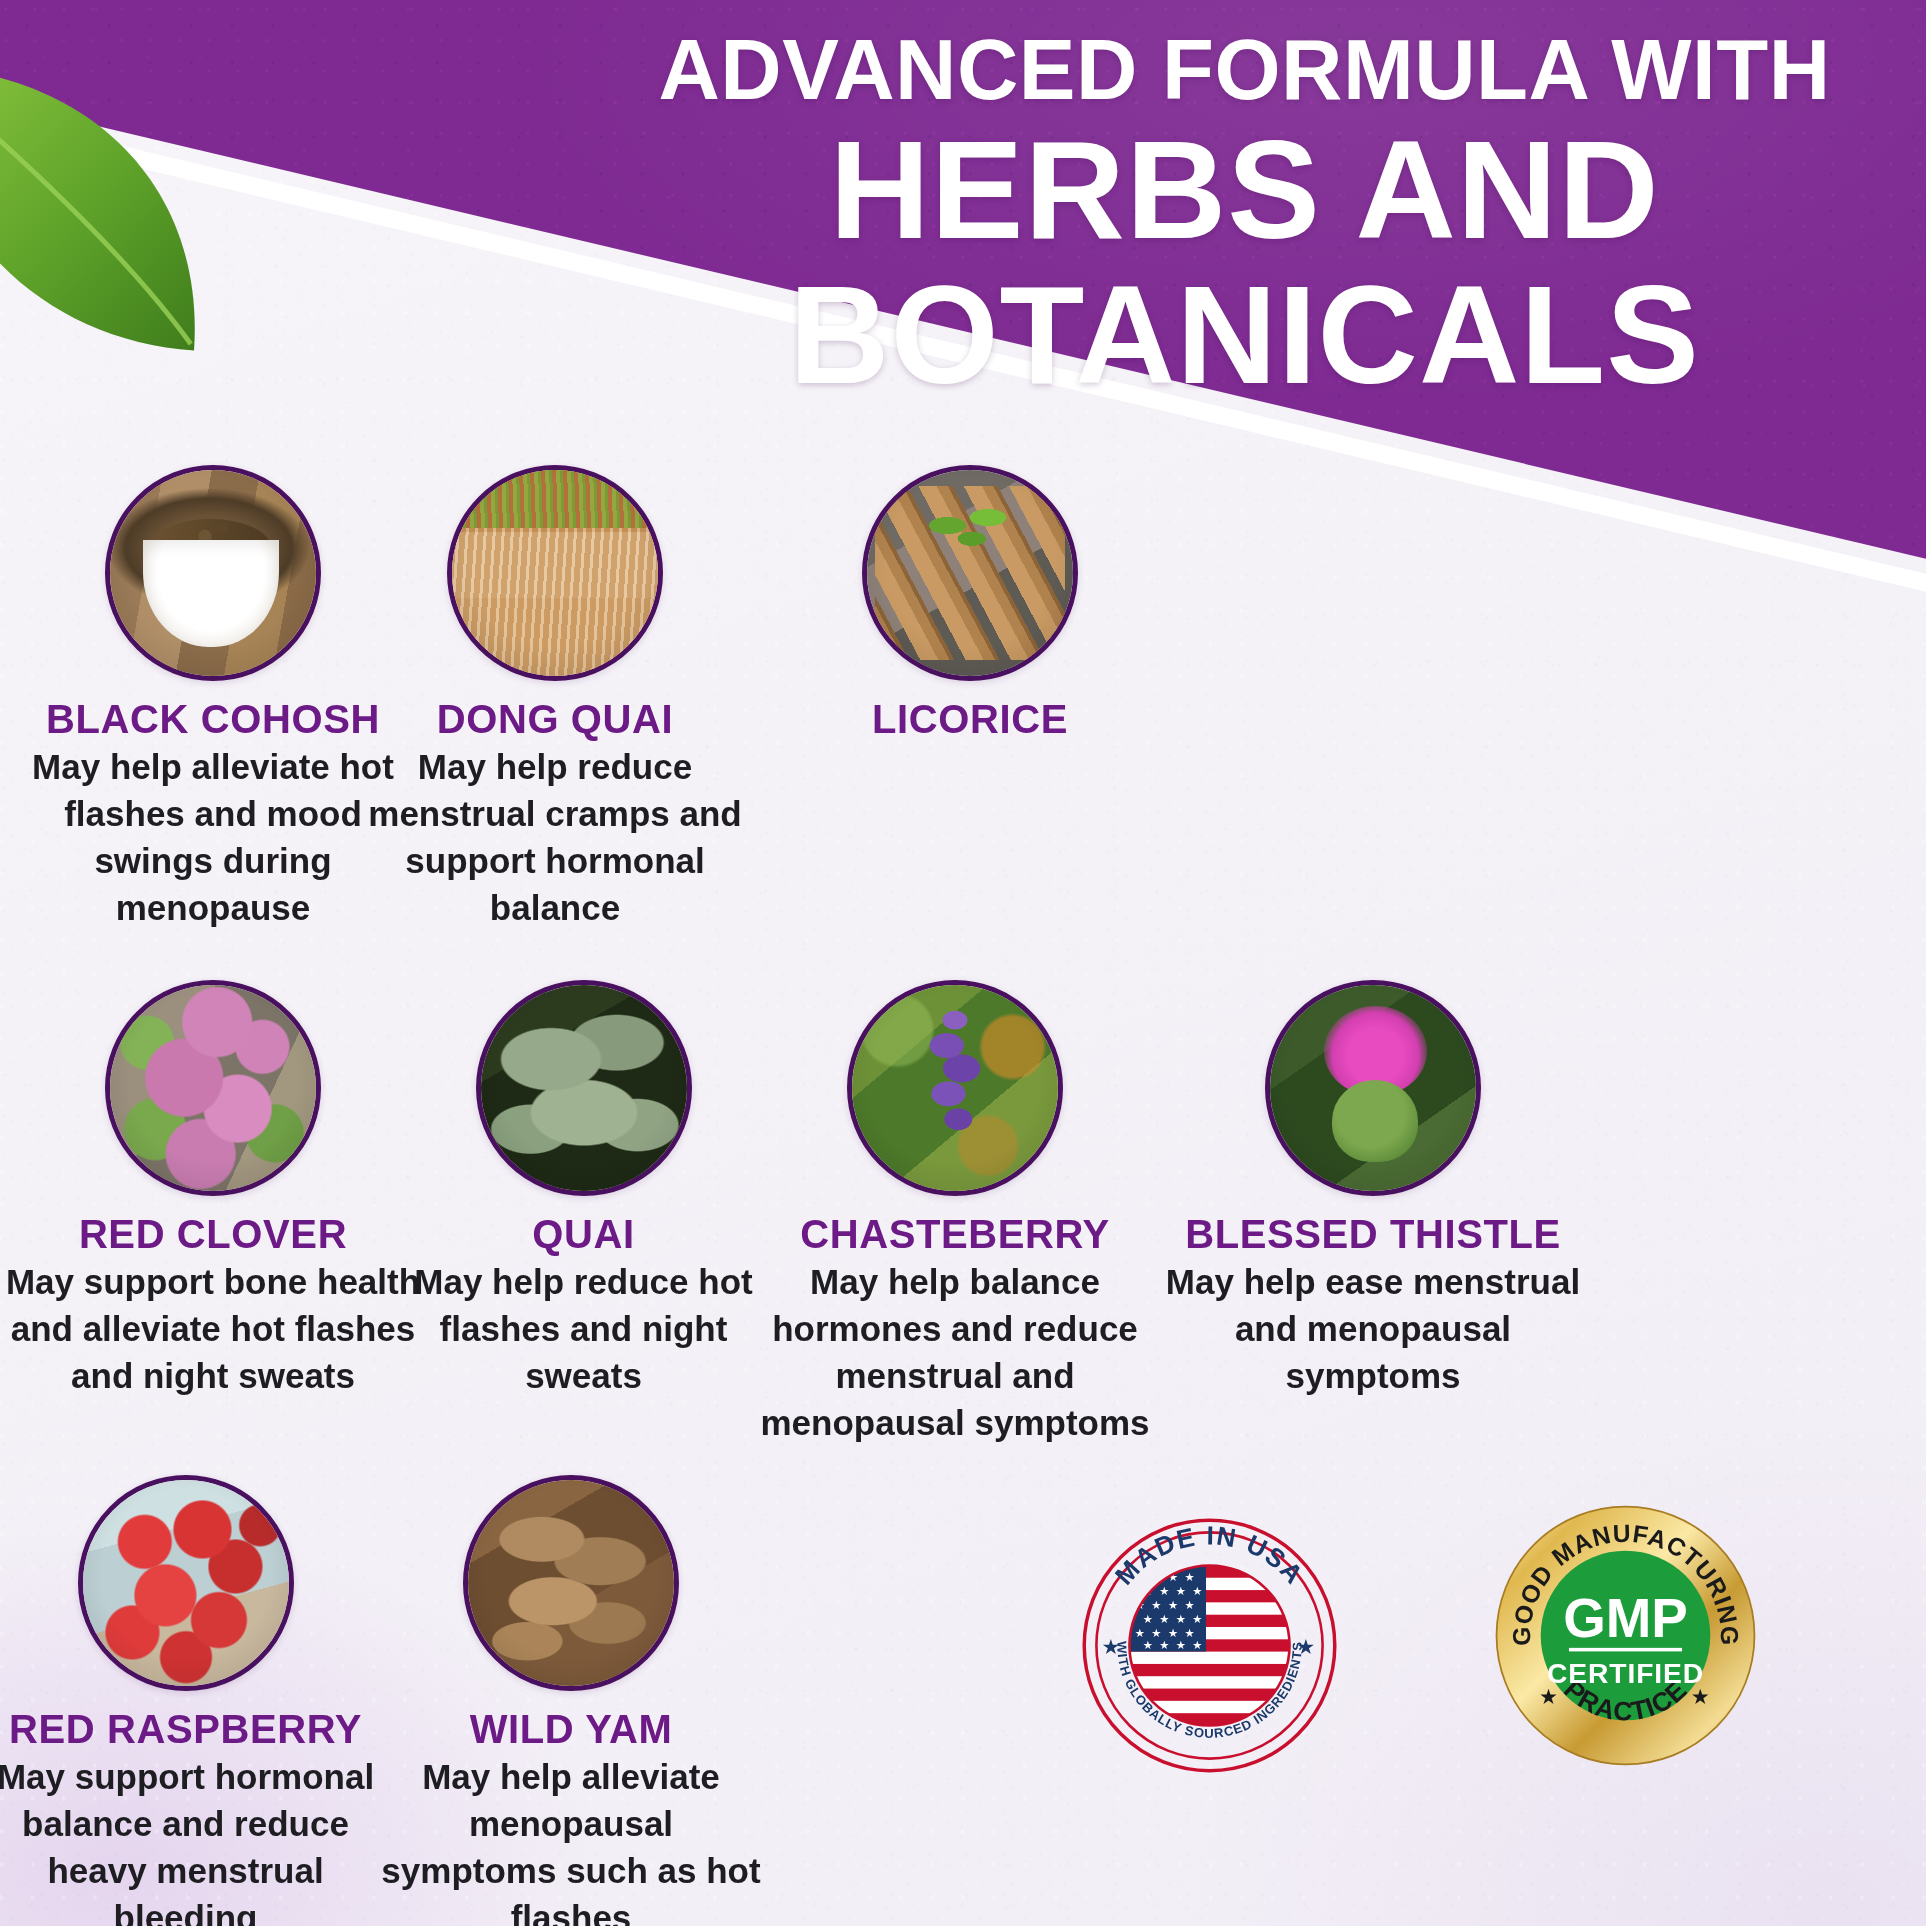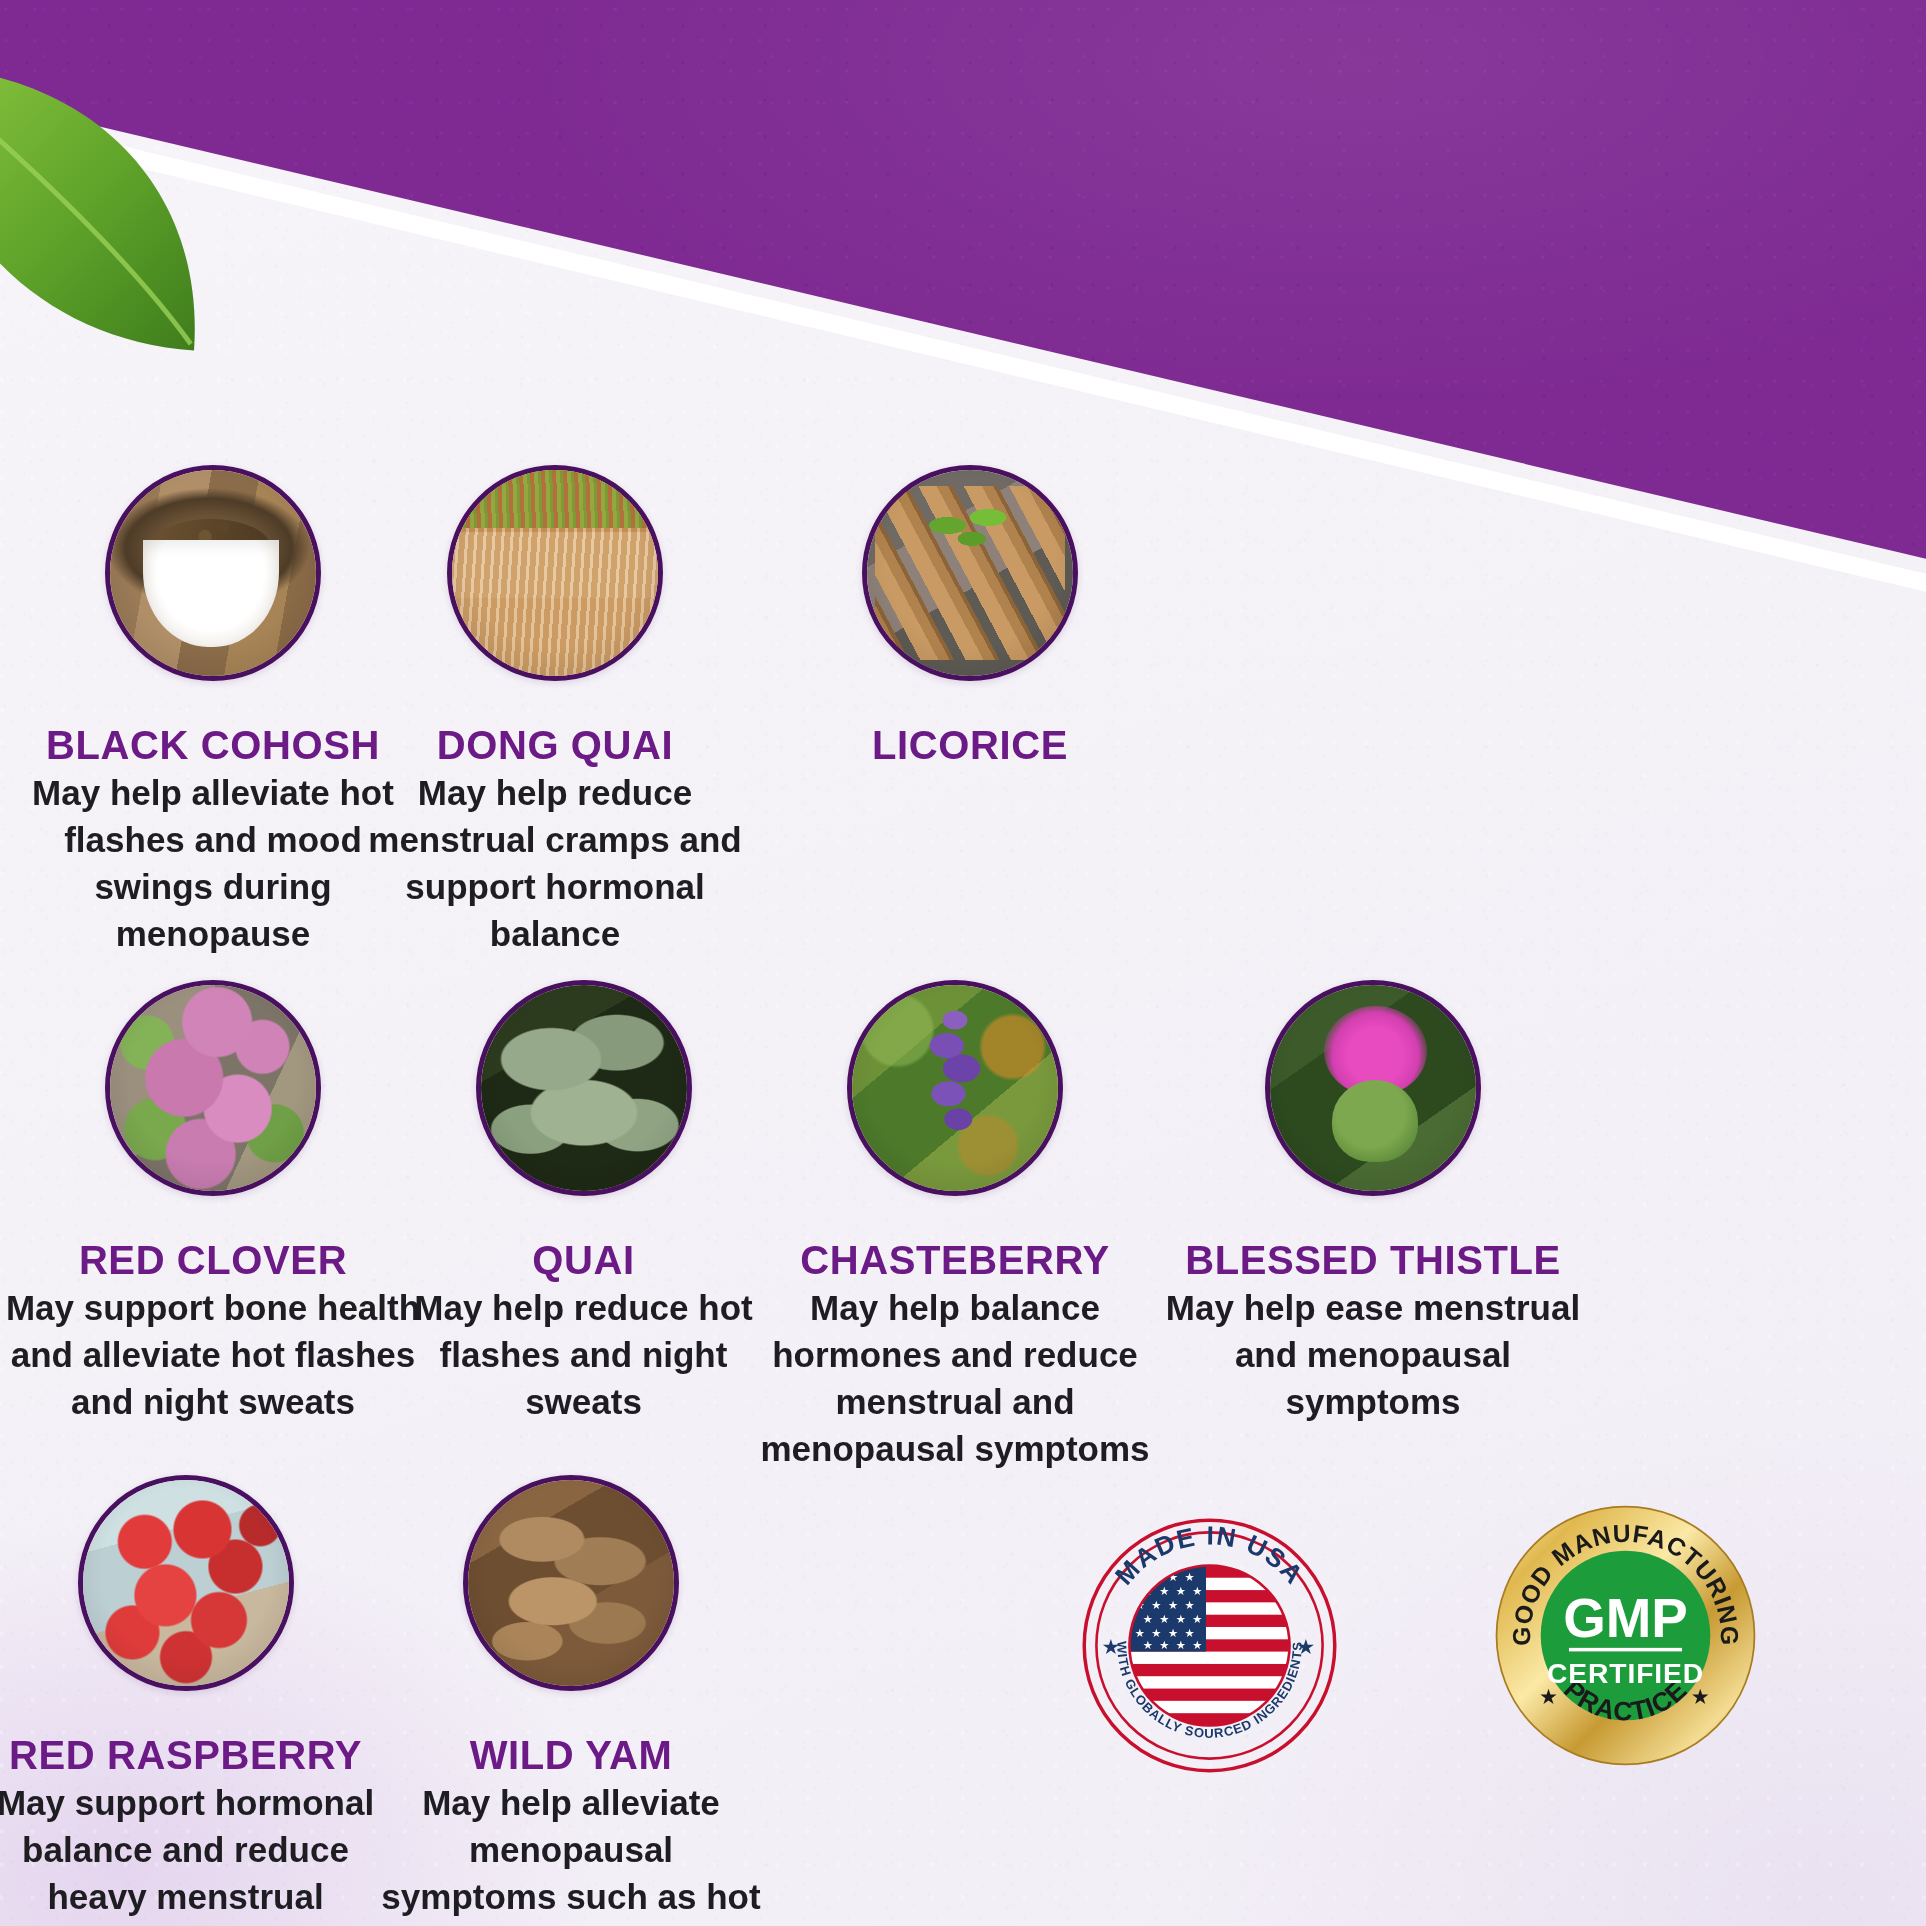--- a/index.html
+++ b/index.html
@@ -74,21 +74,21 @@
   .content { position:absolute; inset:0; z-index:6; }
   .card { position:absolute; text-align:center; }
   .circle {
     width:216px; height:216px; border-radius:50%;
     border:5px solid #4a1060; margin:0 auto;
     overflow:hidden; position:relative;
     box-shadow:0 2px 7px rgba(70,20,90,.14);
   }
   .circle .photo { position:absolute; inset:0; }
   .card h3 {
-    margin-top:42px;
+    margin-top:16px;
     font-size:40px; font-weight:bold; color:#6c1a86;
     letter-spacing:0.6px; line-height:44px;
   }
   .card p {
     margin-top:2px;
     font-size:35px; line-height:47px; color:#1d1d22;
     font-weight:700;
   }
 
   
@@ -241,20 +241,25 @@
 </head>
 <body>
 
 <div id="page">
 
   <div class="banner">
     <div class="banner-tex"></div>
   </div>
   <div class="banner-stripe"></div>
 
+  <div class="banner-title">
+    <div class="t-line1">ADVANCED FORMULA WITH</div>
+    <div class="t-line2">HERBS AND</div>
+    <div class="t-line3">BOTANICALS</div>
+  </div>
 
   <svg class="leaf" viewBox="0 0 200 200">
     <defs>
       <linearGradient id="lf" x1="0" y1="0" x2="1" y2="1">
         <stop offset="0%" stop-color="#8cc63f"></stop>
         <stop offset="55%" stop-color="#5fa32a"></stop>
         <stop offset="100%" stop-color="#3f7d1c"></stop>
       </linearGradient>
     </defs>
     <path d="M8 8 C110 10 185 78 178 182 C86 176 14 108 8 8 Z" fill="url(#lf)"></path>

